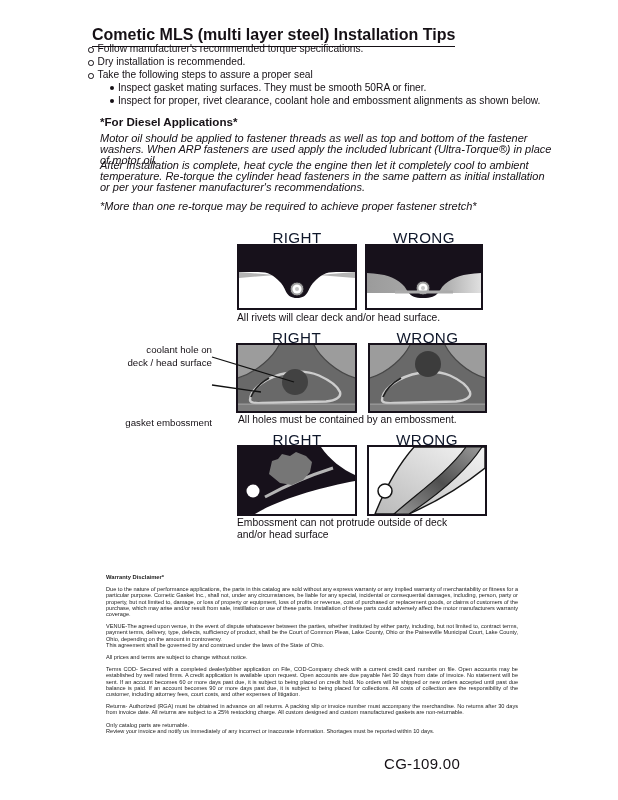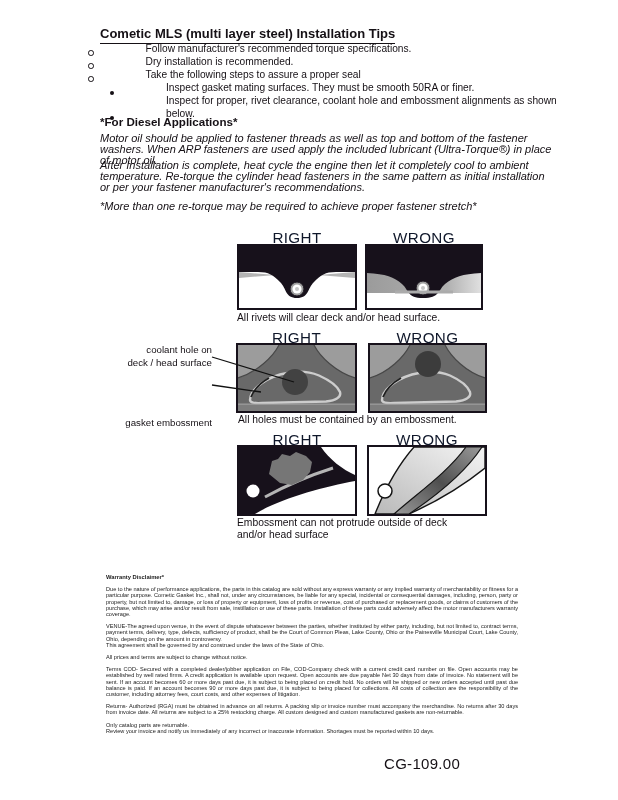--- a/index.html
+++ b/index.html
@@ -3,25 +3,25 @@
 <meta charset="utf-8">
 <style>
   html,body{margin:0;padding:0;background:#888;}
   .page{
     position:relative;width:618px;height:800px;background:#ffffff;
     font-family:"Liberation Sans","DejaVu Sans",sans-serif;color:#151015;
     overflow:hidden;margin:0 auto;
   }
   .abs{position:absolute;}
   .title{
-    top:26px;left:100px;font-size:13px;font-weight:700;
+    top:26px;left:92px;font-size:16px;font-weight:700;
   }
   .title span{display:inline-block;border-bottom:1.6px solid #151015;padding-bottom:2px;}
   .bullets{top:43px;left:88px;width:470px;}
-  .b-row{display:flex;align-items:flex-end;line-height:12.9px;font-size:10.2px;gap:48px;}
+  .b-row{display:flex;align-items:flex-start;line-height:12.9px;font-size:10.2px;}
   .b-row.sub{padding-left:22px;}
   .marker{flex:0 0 auto;margin:4.4px 4px 0 0;width:3.6px;height:3.6px;border-radius:50%;}
   .marker.open{border:1px solid #151015;}
   .marker.fill{background:#151015;width:4px;height:4px;margin-top:4.2px;}
   .h2{top:115px;left:100px;font-size:11.6px;font-weight:700;}
   .para{left:100px;width:456px;font-size:11px;line-height:11px;font-style:italic;}
   .dg-label{font-size:15.2px;letter-spacing:.4px;text-align:center;color:#0f172a;}
   .frame{border:2px solid #17111b;box-sizing:border-box;background:#fff;overflow:hidden;}
   .frame svg{display:block;}
   .caption{font-size:10.3px;line-height:11.8px;white-space:pre-line;}

